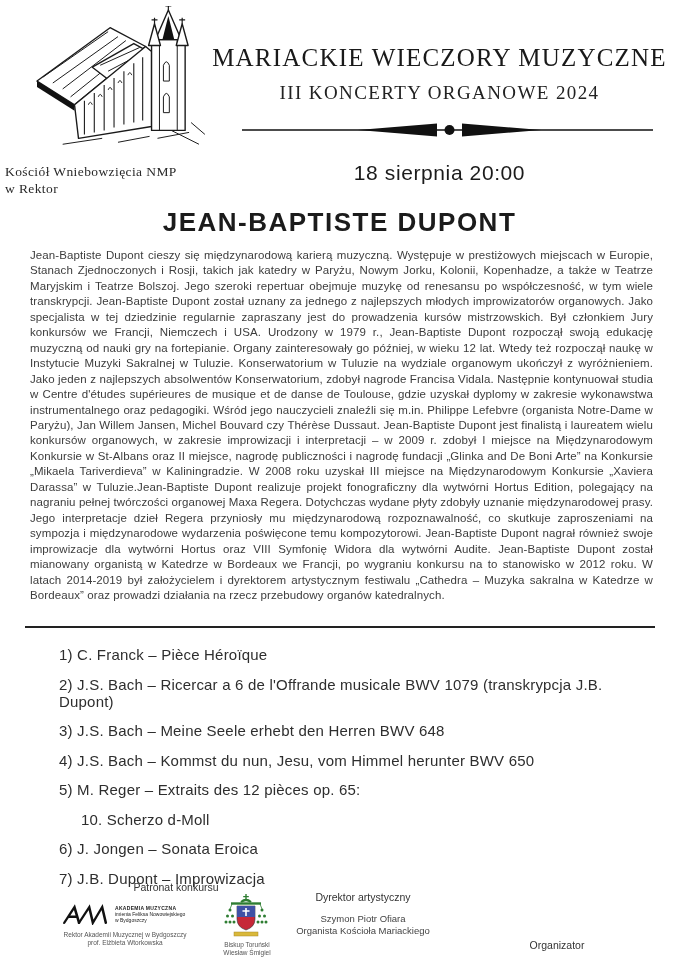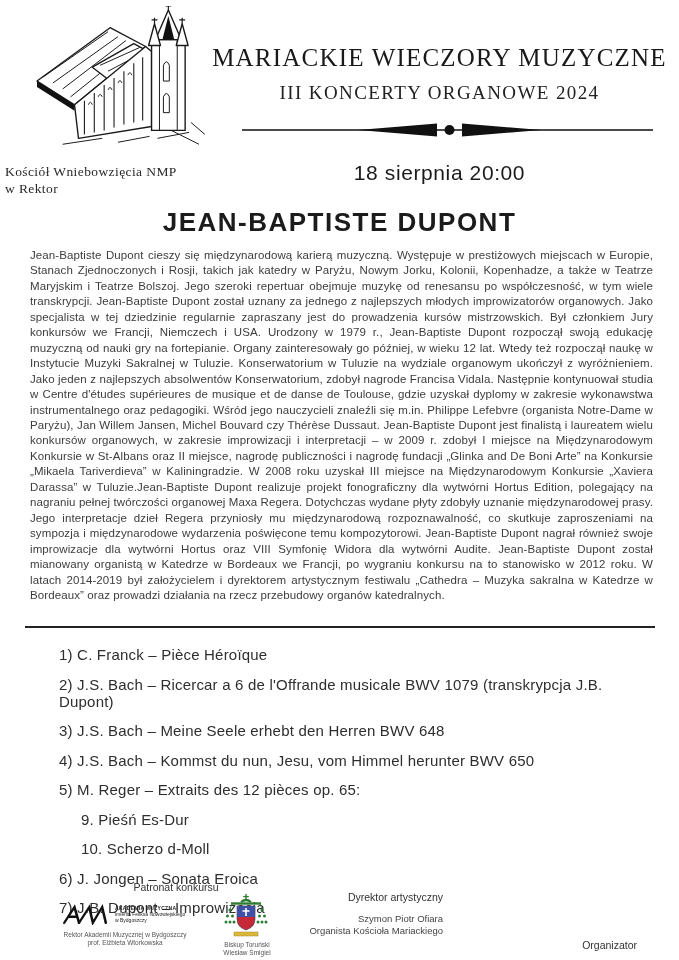--- a/index.html
+++ b/index.html
@@ -63,21 +63,21 @@
   .academy-logo-text .b { font-weight:bold; letter-spacing:0.3px; }
   .academy-caption {
     position:absolute; left:45px; top:931px; width:160px; text-align:center;
     font-size:6.5px; line-height:8px; color:#555;
   }
   .crest { position:absolute; left:224px; top:893px; width:44px; height:48px; }
   .crest-caption {
     position:absolute; left:202px; top:941px; width:90px; text-align:center;
     font-size:6.5px; line-height:8px; color:#555;
   }
-  .footer-col { position:absolute; width:160px; text-align:right; top:891px; }
+  .footer-col { position:absolute; width:160px; text-align:center; top:891px; }
   .footer-col .label { font-size:10.5px; color:#333; margin-bottom:10px; }
   .footer-col .line { font-size:9.5px; line-height:11.5px; color:#444; }
   .col-director { left:283px; }
   .col-organizer { left:477px;margin-top:48px; }
 </style>
 </head>
 <body>
 
 <div class="page">
 
@@ -131,21 +131,20 @@
   <div class="bio">Jean-Baptiste Dupont cieszy się międzynarodową karierą muzyczną. Występuje w prestiżowych miejscach w Europie, Stanach Zjednoczonych i Rosji, takich jak katedry w Paryżu, Nowym Jorku, Kolonii, Kopenhadze, a także w Teatrze Maryjskim i Teatrze Bolszoj. Jego szeroki repertuar obejmuje muzykę od renesansu po współczesność, w tym wiele transkrypcji. Jean-Baptiste Dupont został uznany za jednego z najlepszych młodych improwizatorów organowych. Jako specjalista w tej dziedzinie regularnie zapraszany jest do prowadzenia kursów mistrzowskich. Był członkiem Jury konkursów we Francji, Niemczech i USA. Urodzony w 1979 r., Jean-Baptiste Dupont rozpoczął swoją edukację muzyczną od nauki gry na fortepianie. Organy zainteresowały go później, w wieku 12 lat. Wtedy też rozpoczął naukę w Instytucie Muzyki Sakralnej w Tuluzie. Konserwatorium w Tuluzie na wydziale organowym ukończył z wyróżnieniem. Jako jeden z najlepszych absolwentów Konserwatorium, zdobył nagrode Francisa Vidala. Następnie kontynuował studia w Centre d'études supérieures de musique et de danse de Toulouse, gdzie uzyskał dyplomy w zakresie wykonawstwa instrumentalnego oraz pedagogiki. Wśród jego nauczycieli znaleźli się m.in. Philippe Lefebvre (organista Notre-Dame w Paryżu), Jan Willem Jansen, Michel Bouvard czy Thérèse Dussaut. Jean-Baptiste Dupont jest finalistą i laureatem wielu konkursów organowych, w zakresie improwizacji i interpretacji – w 2009 r. zdobył I miejsce na Międzynarodowym Konkursie w St-Albans oraz II miejsce, nagrodę publiczności i nagrodę fundacji „Glinka and De Boni Arte” na Konkursie „Mikaela Tariverdieva” w Kaliningradzie. W 2008 roku uzyskał III miejsce na Międzynarodowym Konkursie „Xaviera Darassa” w Tuluzie.Jean-Baptiste Dupont realizuje projekt fonograficzny dla wytwórni Hortus Edition, polegający na nagraniu pełnej twórczości organowej Maxa Regera. Dotychczas wydane płyty zdobyły uznanie międzynarodowej prasy. Jego interpretacje dzieł Regera przyniosły mu międzynarodową rozpoznawalność, co skutkuje zaproszeniami na sympozja i międzynarodowe wydarzenia poświęcone temu kompozytorowi. Jean-Baptiste Dupont nagrał również swoje improwizacje dla wytwórni Hortus oraz VIII Symfonię Widora dla wytwórni Audite. Jean-Baptiste Dupont został mianowany organistą w Katedrze w Bordeaux we Francji, po wygraniu konkursu na to stanowisko w 2012 roku. W latach 2014-2019 był założycielem i dyrektorem artystycznym festiwalu „Cathedra – Muzyka sakralna w Katedrze w Bordeaux” oraz prowadzi działania na rzecz przebudowy organów katedralnych.</div>
 
   <div class="rule"></div>
 
   <div class="program">
     <div class="program-item">1) C. Franck – Pièce Héroïque</div>
     <div class="program-item">2) J.S. Bach – Ricercar a 6 de l'Offrande musicale BWV 1079 (transkrypcja J.B. Dupont)</div>
     <div class="program-item">3) J.S. Bach – Meine Seele erhebt den Herren BWV 648</div>
     <div class="program-item">4) J.S. Bach – Kommst du nun, Jesu, vom Himmel herunter BWV 650</div>
     <div class="program-item">5) M. Reger – Extraits des 12 pièces op. 65:</div>
-    <div class="program-item indent">9. Pieśń Es-Dur</div>
     <div class="program-item indent">10. Scherzo d-Moll</div>
     <div class="program-item">6) J. Jongen – Sonata Eroica</div>
     <div class="program-item">7) J.B. Dupont – Improwizacja</div>
   </div>
 
   <div class="patronage-label">Patronat konkursu</div>
 
   <div class="academy-logo">
     <svg viewBox="0 0 52 22" width="48" height="21" fill="none" stroke="#111" stroke-width="2.6" stroke-linecap="round">
       <g transform="skewX(-10)">

